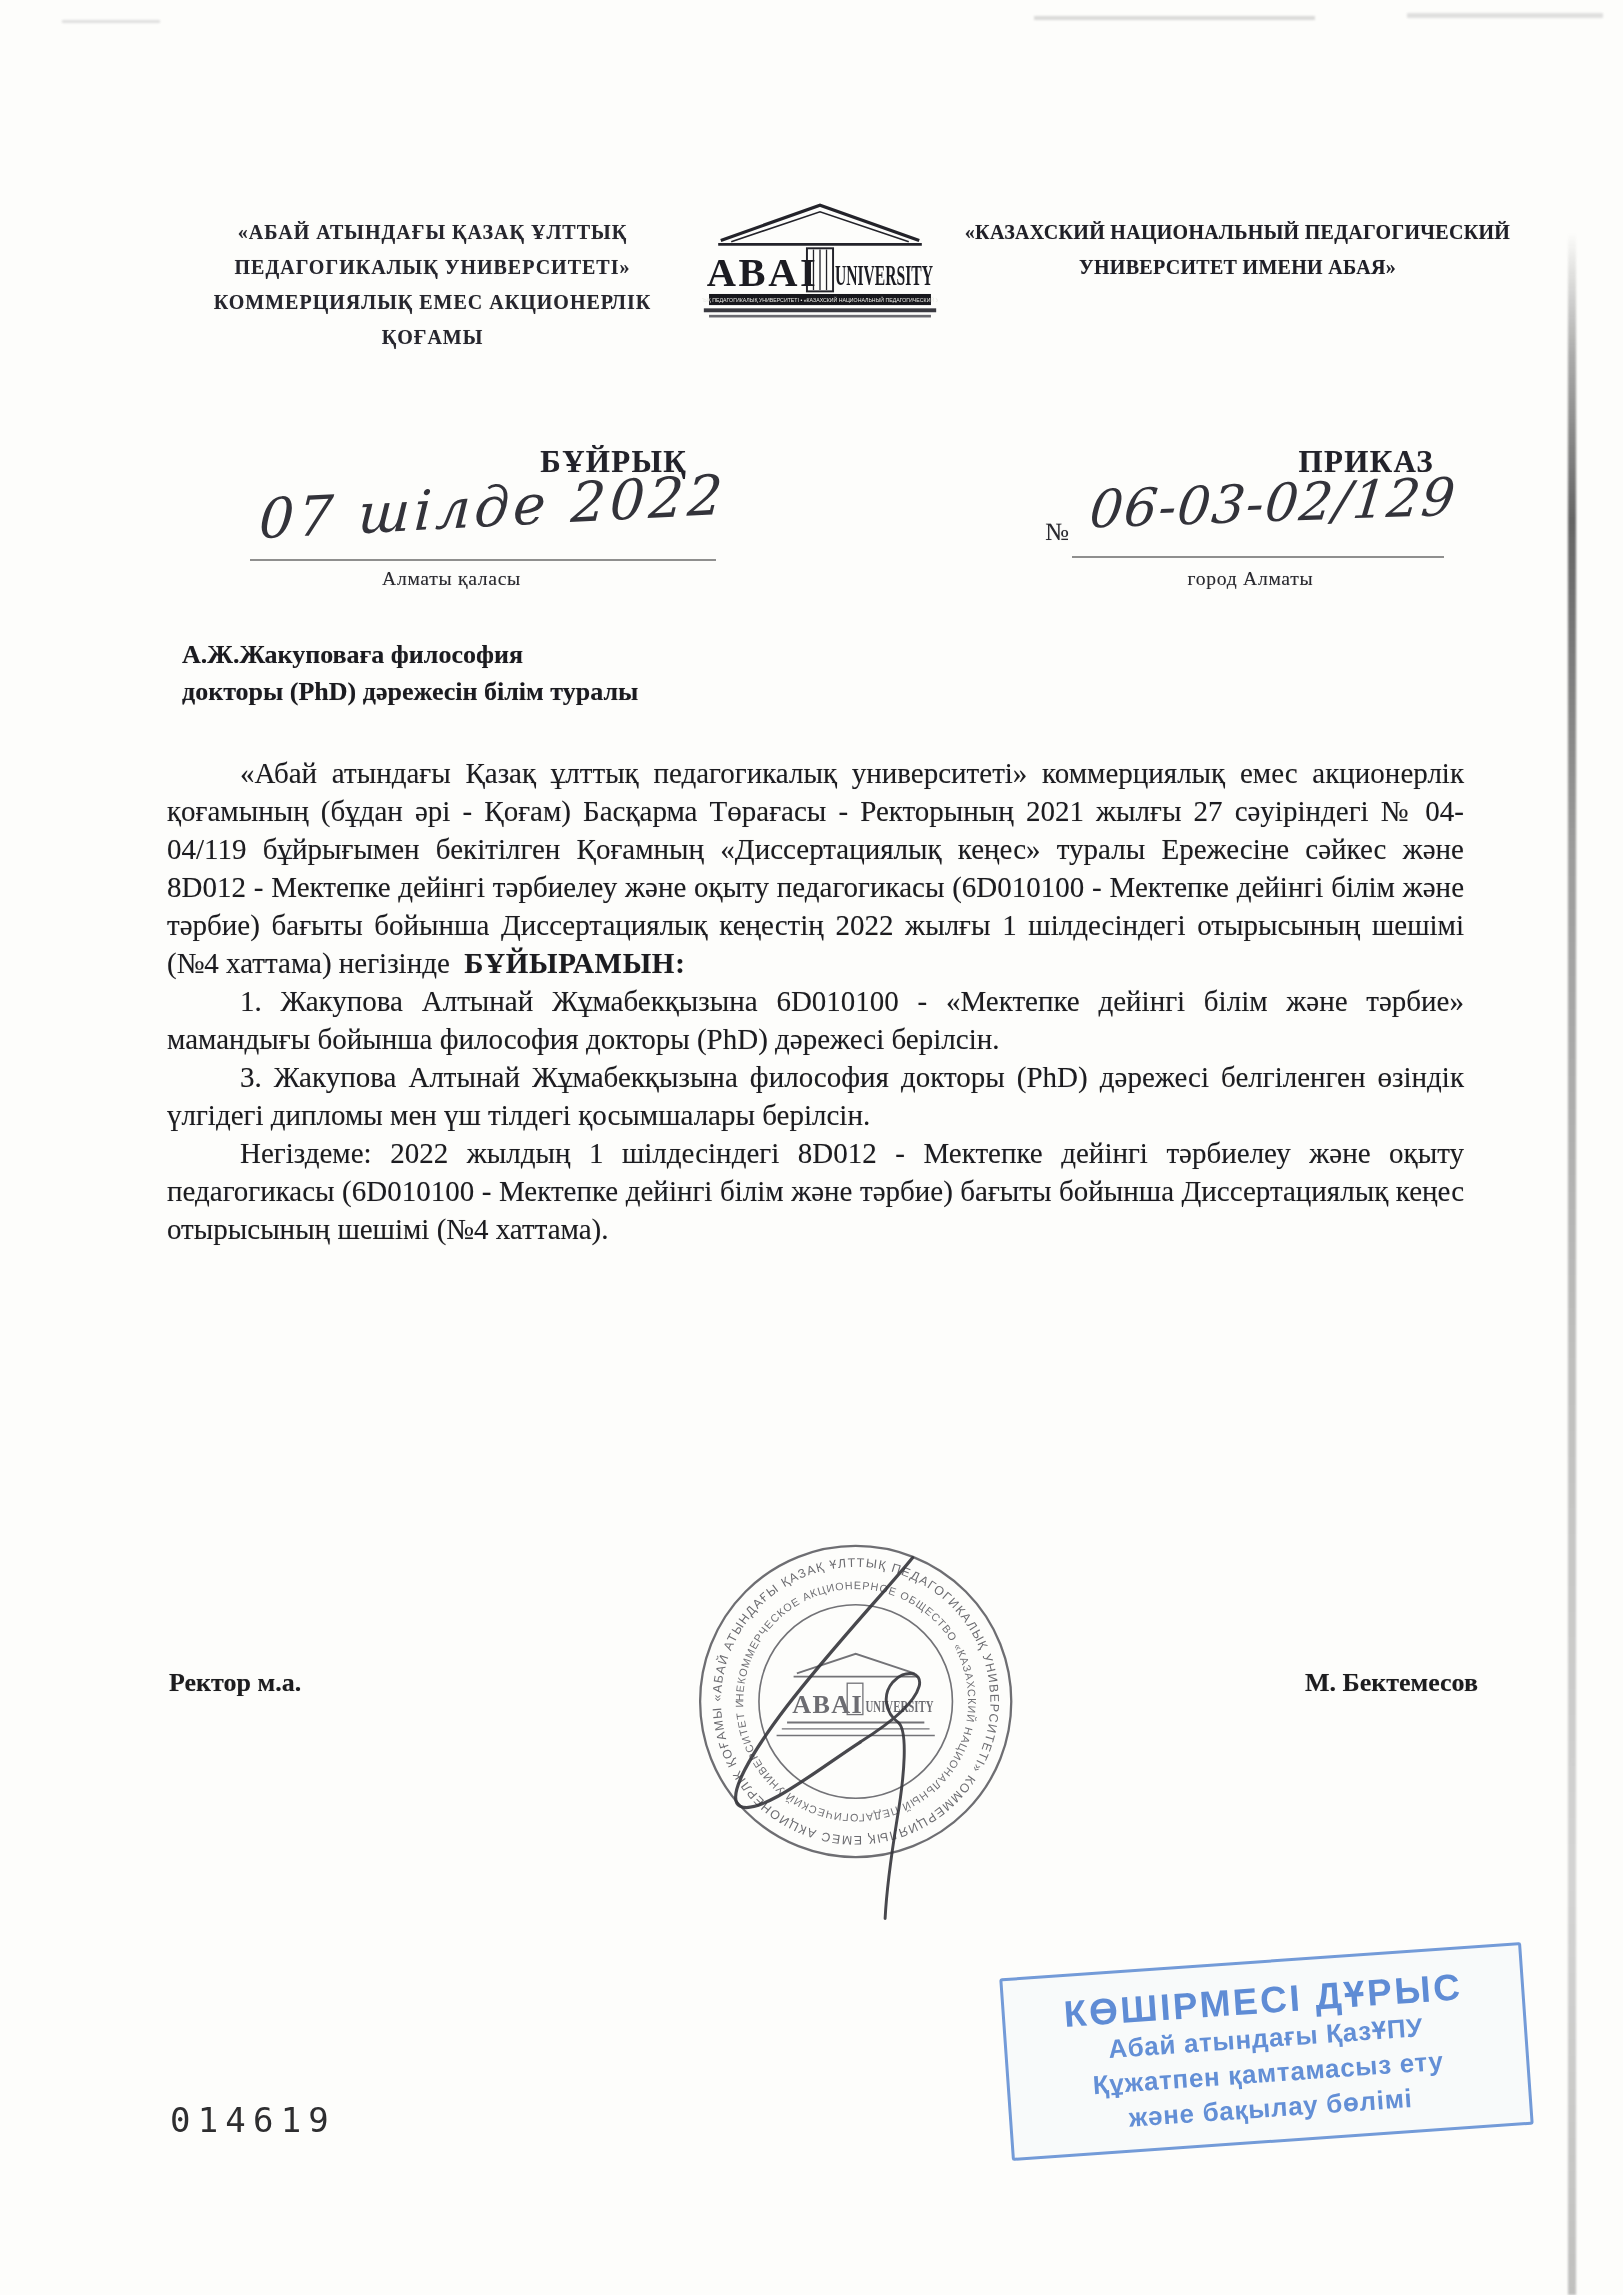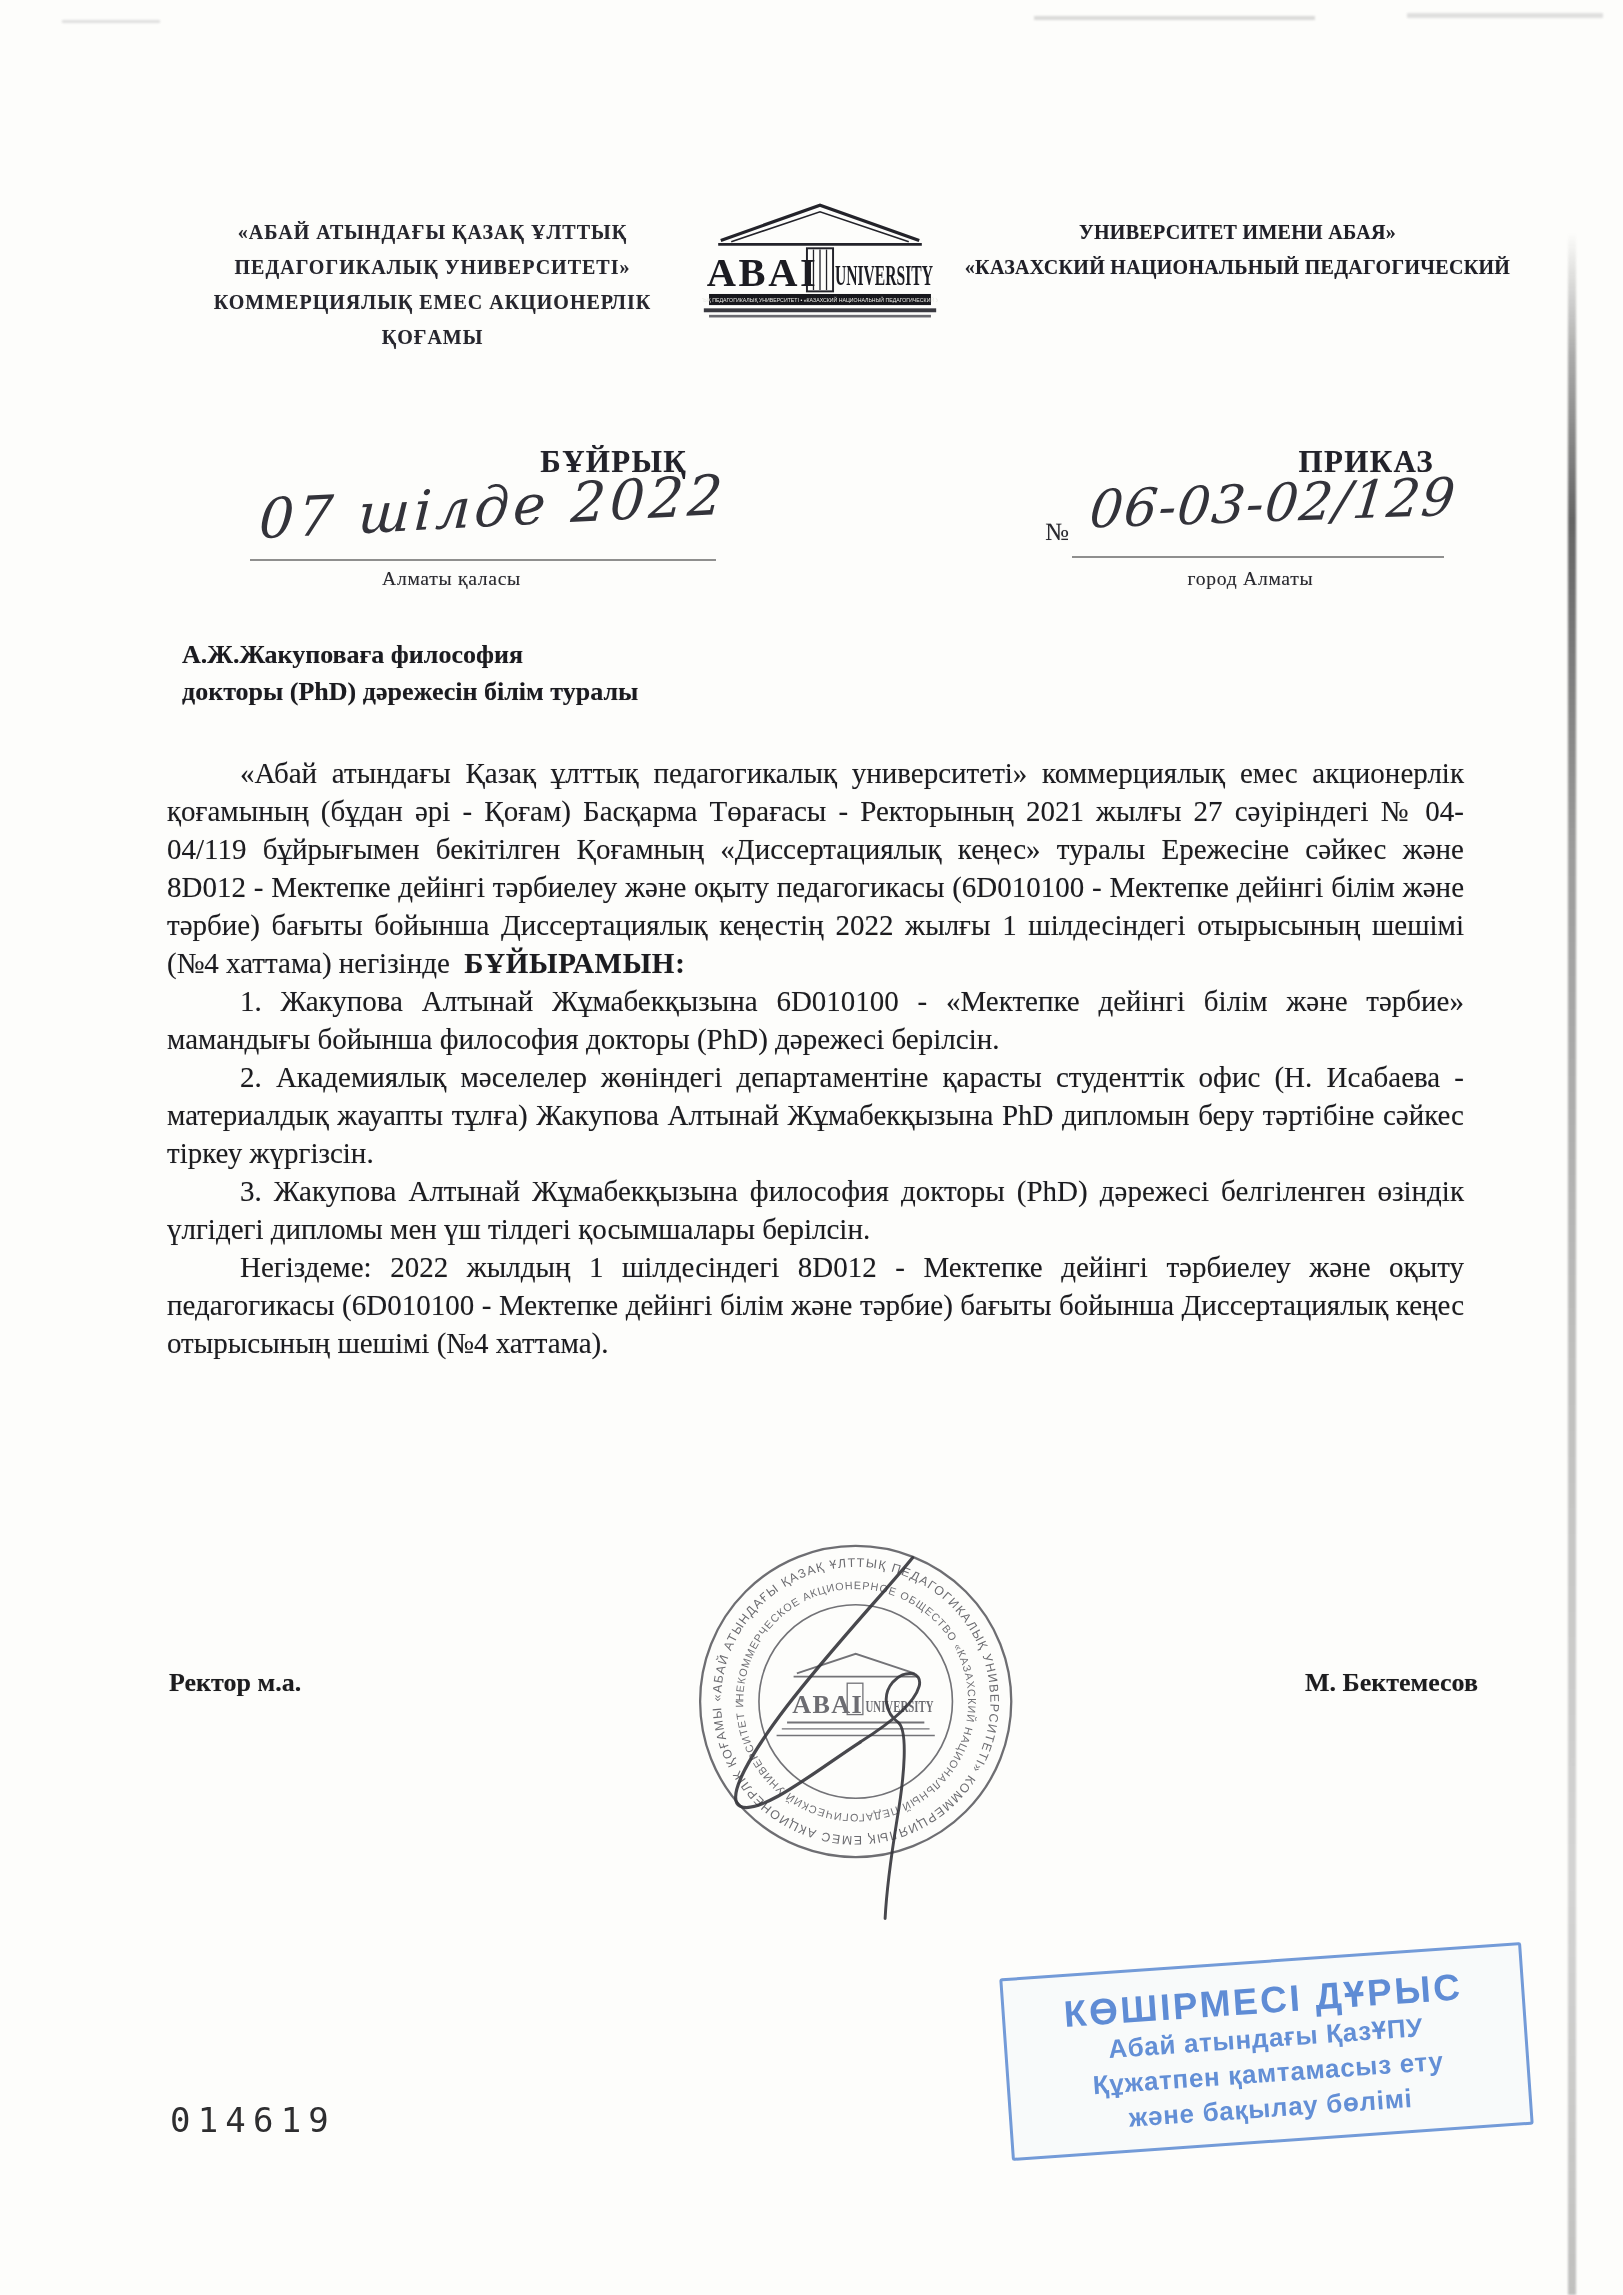--- a/index.html
+++ b/index.html
@@ -119,22 +119,22 @@
     <text x="278" y="130" text-anchor="middle" font-family="Liberation Serif, serif" font-weight="700" font-size="44" letter-spacing="0" textLength="150" lengthAdjust="spacingAndGlyphs" fill="#1c1c22">UNIVERSITY</text>
 
     <rect x="10" y="144" width="340" height="17" fill="#17171c"></rect>
     <text x="180" y="156" text-anchor="middle" font-family="Liberation Sans, sans-serif" font-size="8" fill="#e9e9e4">АБАЙ АТЫНДАҒЫ ҚАЗАҚ ҰЛТТЫҚ ПЕДАГОГИКАЛЫҚ УНИВЕРСИТЕТІ • «КАЗАХСКИЙ НАЦИОНАЛЬНЫЙ ПЕДАГОГИЧЕСКИЙ УНИВЕРСИТЕТ ИМЕНИ АБАЯ»</text>
 
     <rect x="2" y="166" width="356" height="6" fill="#3a3a40"></rect>
     <rect x="10" y="176" width="340" height="4" fill="#6a6a70"></rect>
   </svg>
 
   <div class="abs hdr-right doc-text">
+    <div>«КАЗАХСКИЙ НАЦИОНАЛЬНЫЙ ПЕДАГОГИЧЕСКИЙ</div>
     <div>УНИВЕРСИТЕТ ИМЕНИ АБАЯ»</div>
-    <div>«КАЗАХСКИЙ НАЦИОНАЛЬНЫЙ ПЕДАГОГИЧЕСКИЙ</div>
   </div>
 
   <div class="abs order-title kk-title doc-text">БҰЙРЫҚ</div>
   <div class="abs hand hand-date">07 шілде 2022</div>
   <div class="abs uline uline-kk"></div>
   <div class="abs city city-kk doc-text">Алматы қаласы</div>
 
   <div class="abs order-title ru-title doc-text">ПРИКАЗ</div>
   <div class="abs no-sign doc-text">№</div>
   <div class="abs hand hand-number">06-03-02/129</div>
@@ -142,21 +142,20 @@
   <div class="abs city city-ru doc-text">город Алматы</div>
 
   <div class="abs subject doc-text">
     <div>А.Ж.Жакуповаға философия</div>
     <div>докторы (PhD) дәрежесін білім туралы</div>
   </div>
 
   <div class="abs body-block doc-text">
     <p><span>«Абай атындағы Қазақ ұлттық педагогикалық университеті» коммерциялық емес акционерлік қоғамының (бұдан әрі - Қоғам) Басқарма Төрағасы - Ректорының 2021 жылғы 27 сәуіріндегі № 04-04/119 бұйрығымен бекітілген Қоғамның «Диссертациялық кеңес» туралы Ережесіне сәйкес және 8D012 - Мектепке дейінгі тәрбиелеу және оқыту педагогикасы (6D010100 - Мектепке дейінгі білім және тәрбие) бағыты бойынша Диссертациялық кеңестің 2022 жылғы 1 шілдесіндегі отырысының шешімі (№4 хаттама) негізінде</span>&nbsp; <span class="decree">БҰЙЫРАМЫН:</span></p>
     <p>1. Жакупова Алтынай Жұмабекқызына  6D010100 - «Мектепке дейінгі білім және тәрбие» мамандығы бойынша философия докторы (PhD) дәрежесі берілсін.</p>
-    <p>2. Академиялық мәселелер жөніндегі департаментіне қарасты студенттік офис (Н. Исабаева - материалдық жауапты тұлға) Жакупова Алтынай Жұмабекқызына PhD дипломын беру тәртібіне сәйкес тіркеу жүргізсін.</p>
     <p>3. Жакупова Алтынай Жұмабекқызына философия докторы (PhD) дәрежесі белгіленген өзіндік үлгідегі дипломы мен үш тілдегі қосымшалары  берілсін.</p>
     <p>Негіздеме:  2022  жылдың  1 шілдесіндегі 8D012 - Мектепке дейінгі тәрбиелеу және оқыту педагогикасы (6D010100 - Мектепке дейінгі білім және тәрбие) бағыты бойынша Диссертациялық кеңес отырысының шешімі (№4 хаттама).</p>
   </div>
 
   <div class="abs sig-role doc-text">Ректор м.а.</div>
   <div class="abs sig-name doc-text">М. Бектемесов</div>
 
   <svg class="abs seal-svg" width="353" height="419" viewBox="0 0 540 640">
     <defs>
       <path id="ringOuter" d="M 49 268 A 206 206 0 1 1 461 268 A 206 206 0 1 1 49 268"></path>

